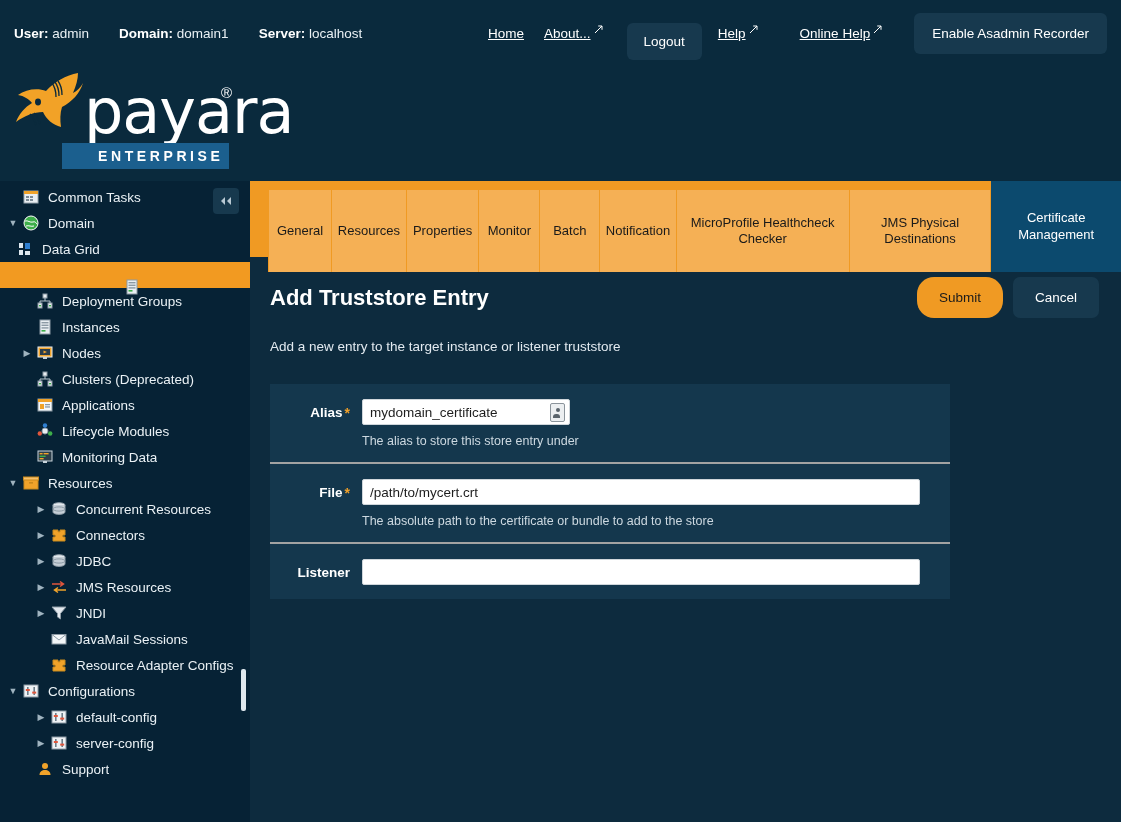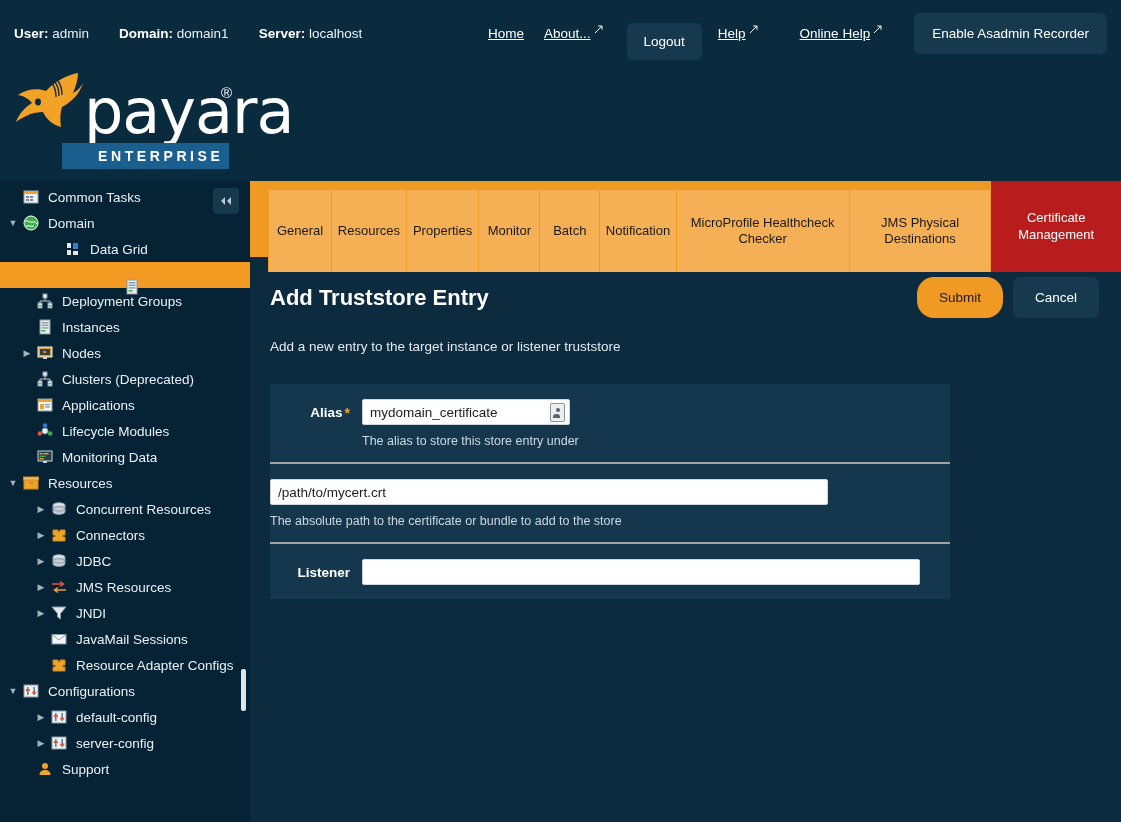--- a/index.html
+++ b/index.html
@@ -135,21 +135,21 @@
     background: #f5b055; color: #1a1a1a;
     font-size: 13px; text-align: center;
     min-width: 60px; height: 82px;
     display: flex; align-items: center; justify-content: center;
     padding: 0 14px; box-sizing: border-box;
     border-right: 1px solid #f09a23;
     cursor: pointer; line-height: 1.25;
   }
   .tab:first-child { border-left: 1px solid #f09a23; }
   .tab.active {
-    background: #b91c1c; color: #ffffff;
+    background: #0c4a6e; color: #ffffff;
     border-right: none; border-left: none;
     height: 91px; margin-top: -9px;
     align-items: center;
   }
 
   .content { padding: 20px 22px 0 20px; }
   .page-head { display: flex; align-items: flex-start; }
   .page-title {
     font-size: 22px; font-weight: bold; color: #ffffff;
     margin: 8px 0 0 0;
@@ -317,21 +317,21 @@
           <span class="twist">▼</span>
           <span class="ico">
             <svg width="16" height="16" viewBox="0 0 16 16">
               <circle cx="8" cy="8" r="7" fill="#3dae4a" stroke="#ffffff" stroke-width="1"></circle>
               <path d="M2 6 C5 5 7 8 10 7 C12 6 13 8 14 9" stroke="#ffffff" stroke-width="1" fill="none"></path>
               <path d="M3 11 C6 10 8 12 11 11" stroke="#ffffff" stroke-width="1" fill="none"></path>
             </svg>
           </span>
           <span class="lab">Domain</span>
         </div>
-        <div class="tnode" style="padding-left: 20px; margin-left: 28px;">
+        <div class="tnode" style="">
           <span class="twist"></span>
           <span class="ico">
             <svg width="16" height="16" viewBox="0 0 16 16">
               <rect x="2" y="2" width="4" height="5" fill="#dfe8ee"></rect>
               <rect x="2" y="9" width="4" height="5" fill="#dfe8ee"></rect>
               <rect x="8" y="2" width="5" height="6" fill="#2f7fd0"></rect>
               <rect x="8" y="10" width="5" height="4" fill="#dfe8ee"></rect>
             </svg>
           </span>
           <span class="lab">Data Grid</span>
@@ -618,20 +618,21 @@
 
       <div class="formpanel" id="formpanel">
           <div class="frow">
             <div class="fleft"><span>Alias</span><span class="req">*</span></div>
             <div class="fright"><span class="input-wrap"><input type="text" class="finput alias" value="mydomain_certificate" style=""><span class="autofill-ico">
                   <span class="dot"></span>
                   <span class="bar"></span>
                 </span></span><div class="fhint">The alias to store this store entry under</div></div>
           </div>
           <div class="frow">
+            <div class="fleft"><span>File</span><span class="req">*</span></div>
             <div class="fright"><span class="input-wrap"><input type="text" class="finput wide" value="/path/to/mycert.crt" style=""></span><div class="fhint">The absolute path to the certificate or bundle to add to the store</div></div>
           </div>
           <div class="frow">
             <div class="fleft"><span>Listener</span></div>
             <div class="fright"><span class="input-wrap"><input type="text" class="finput wide" style=""></span></div>
           </div>
         </div>
     </div>
   </div>
 </div>

